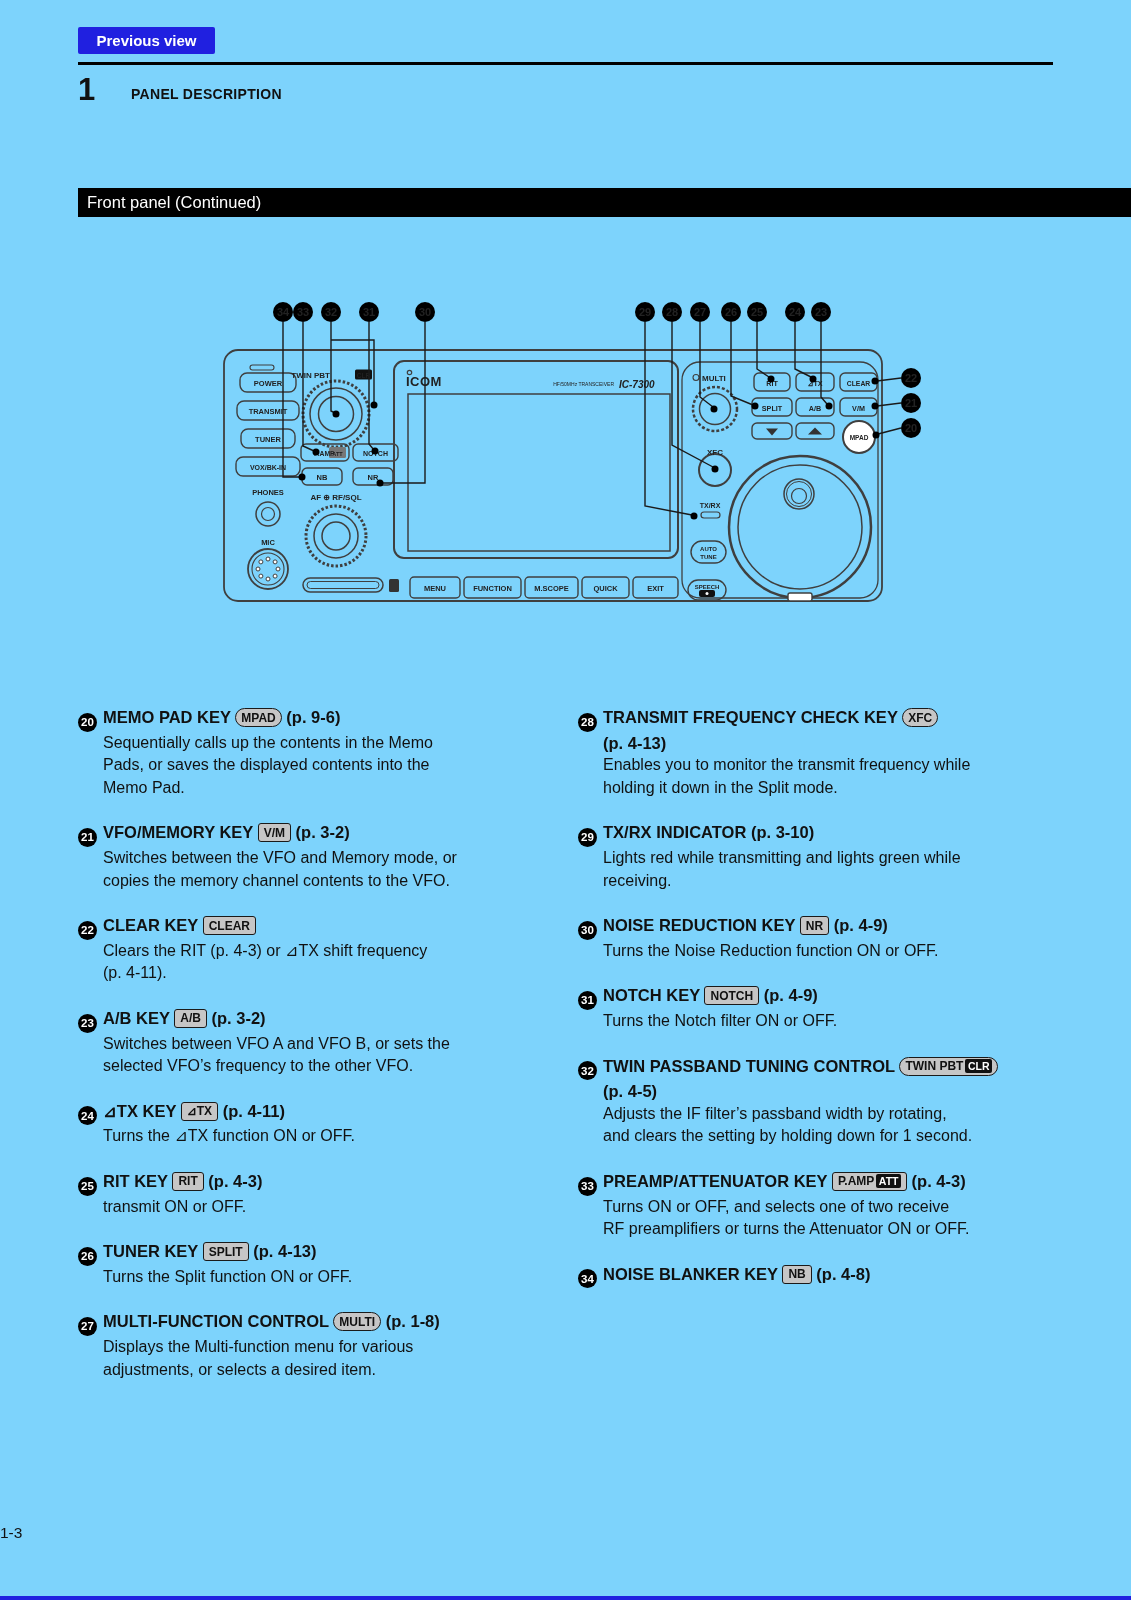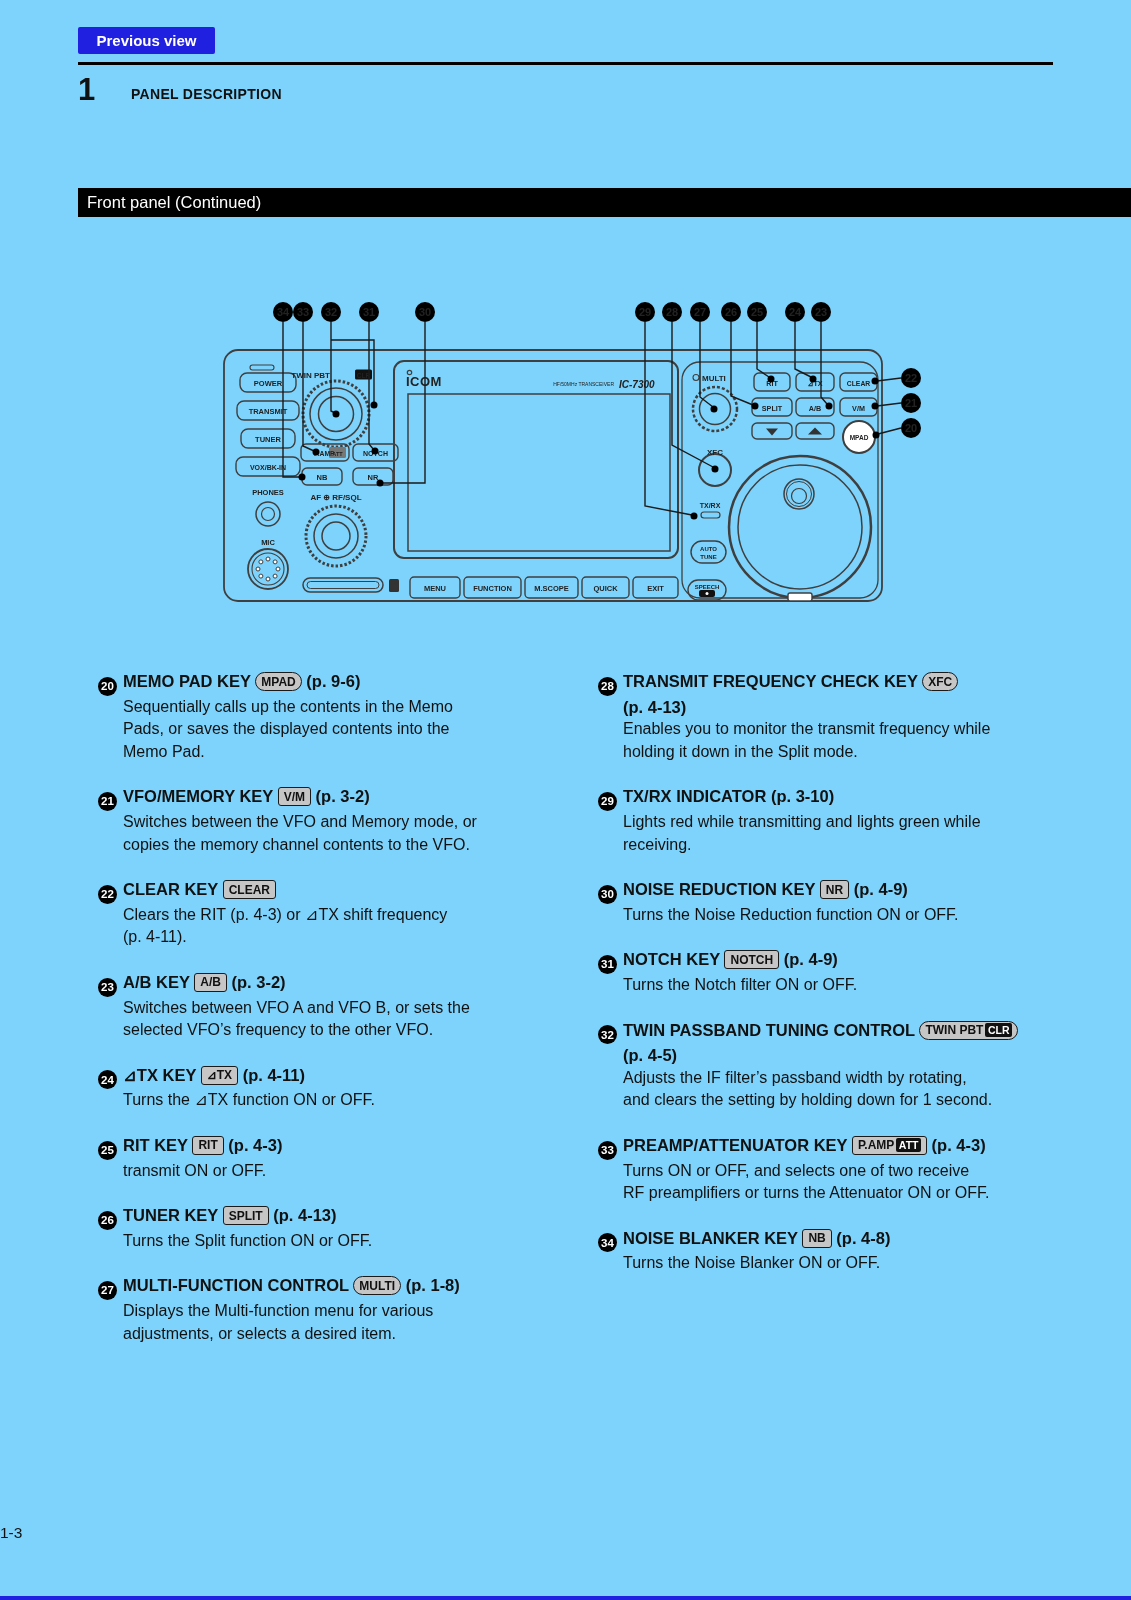--- a/index.html
+++ b/index.html
@@ -9,21 +9,21 @@
   .prev-btn{left:78px;top:27px;width:137px;height:27px;background:#2020e0;color:#fff;
             font-size:15px;font-weight:bold;display:flex;align-items:center;justify-content:center;
             border-radius:2px;cursor:pointer;}
   .top-rule{left:78px;top:62px;width:975px;height:3px;background:#000;}
   .chapter-num{left:78px;top:74px;font-size:31px;font-weight:bold;line-height:32px;}
   .chapter-title{left:131px;top:86px;font-size:14px;font-weight:bold;letter-spacing:.3px;}
   .section-bar{left:78px;top:188px;width:1097px;height:29px;background:#000;color:#fff;
                font-size:16.5px;display:flex;align-items:center;padding-left:9px;box-sizing:border-box;}
   .diagram{left:0;top:290px;width:1131px;height:330px;}
   svg text{font-family:"Liberation Sans",sans-serif;fill:#222;}
-  .col{top:670px;margin-left:20px;}
+  .col{top:706px;}
   .col-left{left:78px;width:486px;}
   .col-right{left:578px;width:492px;}
   .item{margin-bottom:22px;}
   .item-head{font-weight:bold;font-size:16.5px;line-height:22.5px;white-space:nowrap;}
   .head-line2{font-weight:bold;font-size:16.5px;line-height:22.5px;padding-left:25px;}
   .numball{display:inline-flex;width:19px;height:19px;border-radius:50%;background:#000;color:#fff;
            font-size:11.5px;font-weight:bold;align-items:center;justify-content:center;
            margin-right:6px;vertical-align:-3px;}
   .badge{display:inline-block;border:1.5px solid #1a1a1a;background:#c6c6c6;font-weight:bold;
          font-size:12px;line-height:1;padding:2.5px 5px;vertical-align:1.5px;color:#111;}
@@ -394,21 +394,18 @@
 
     <div class="item-desc">
           <div class="desc-line">Turns ON or OFF, and selects one of two receive</div>
           <div class="desc-line">RF preamplifiers or turns the Attenuator ON or OFF.</div>
         </div>
   </div>
 
   <div class="item">
     <div class="item-head"><span class="numball">34</span><span class="head-text"><span>NOISE BLANKER KEY </span><span class="badge rect"><span>NB</span></span><span> (p. 4-8)</span></span></div>
 
-    <div class="item-desc">
-          <div class="desc-line">Turns the Noise Blanker ON or OFF.</div>
-        </div>
   </div>
 </div>
 
   <div class="abs page-num">1-3</div>
   <div class="abs bottom-bar"></div>
 </div>
 
 </body></html>

